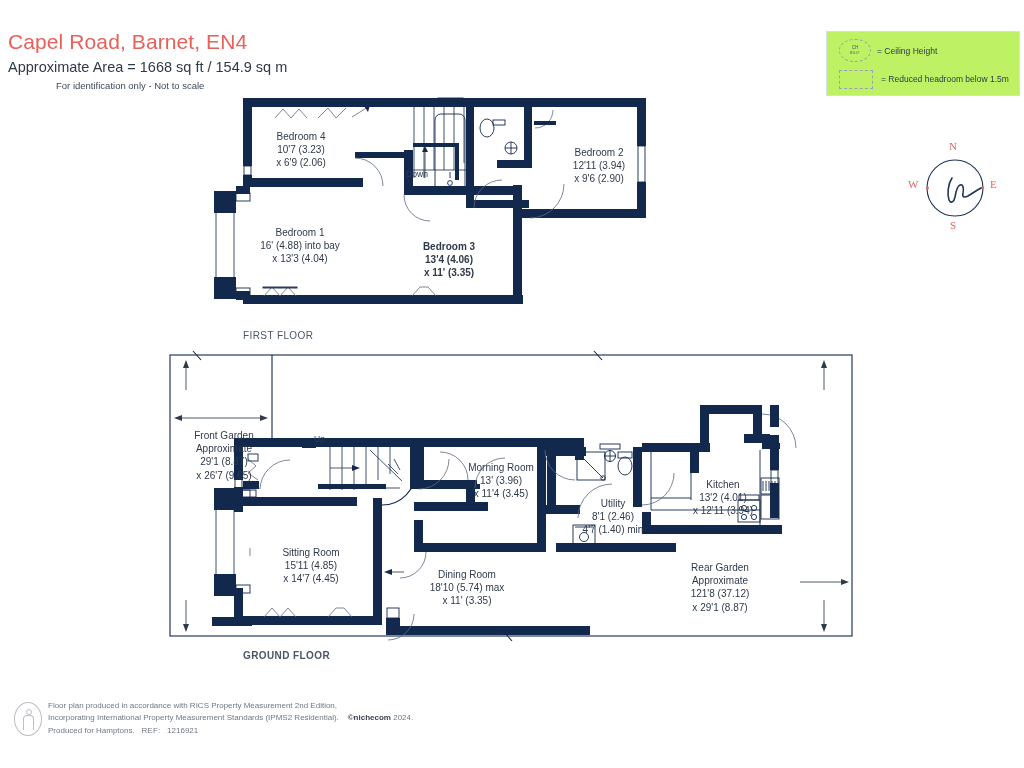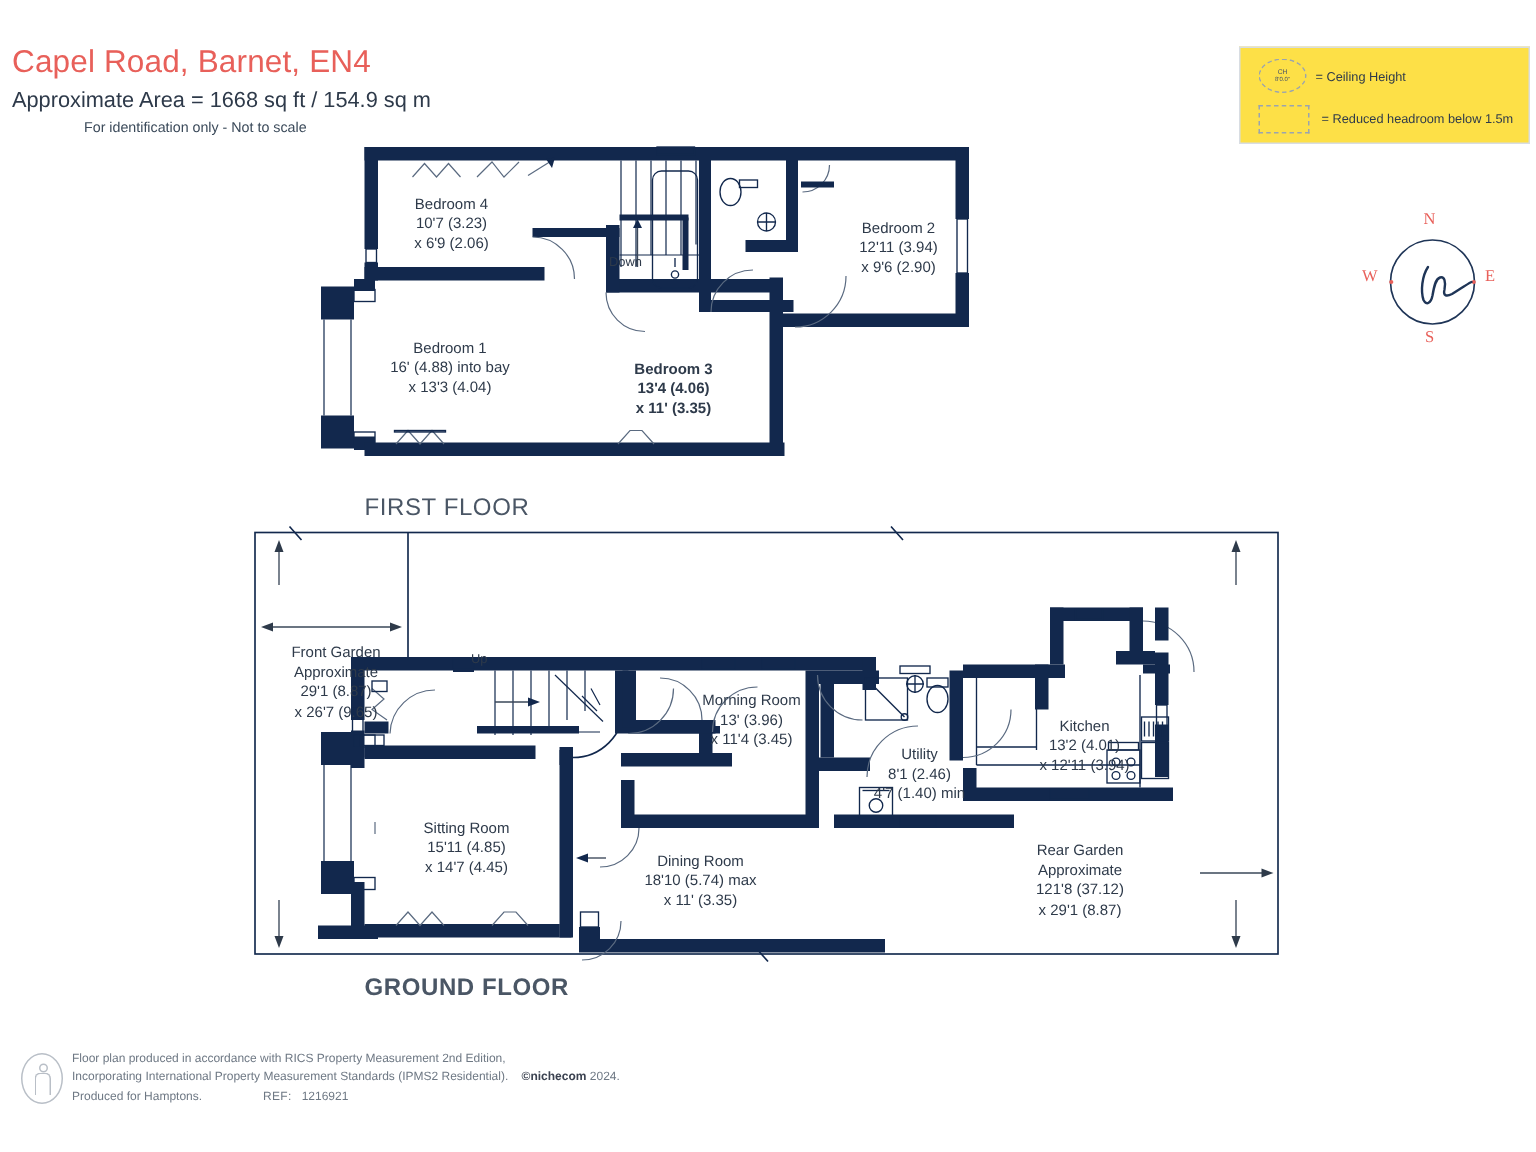--- a/index.html
+++ b/index.html
@@ -47,21 +47,21 @@
     white-space: nowrap;
     padding-left: 48px;
   }
 
   
   .legend-box {
     position: absolute;
     left: 826px; top: 31px;
     width: 192px; height: 63px;
     border: 1px solid #d8dde3;
-    background: #fde047;
+    background: #bef264;
   }
   .ch-circle {
     position: absolute;
     left: 12px; top: 7px;
     width: 30px; height: 21px;
     border: 1px dashed #9aa4b0;
     border-radius: 50%;
     display: flex;
     flex-direction: column;
     align-items: center;
@@ -96,21 +96,21 @@
   .cl-n { left: 44px; top: 0px; }
   .cl-s { left: 45px; top: 79px; }
   .cl-e { left: 85px; top: 38px; }
   .cl-w { left: 3px; top: 38px; }
 
   
   .planwrap { position: absolute; left: 0; top: 0; width: 1024px; height: 768px; pointer-events: none; }
 
   .floor-label {
     position: absolute;
-    font-size: 16px;
+    font-size: 10px;
     letter-spacing: 0.4px;
     color: #4a5665;
     white-space: nowrap;
   }
   .floor-label.first { left: 243px; top: 330px; }
   .floor-label.ground { left: 243px; top: 650px; font-weight: bold; }
 
   
   .room {
     position: absolute;
@@ -151,21 +151,21 @@
   }
   .footer-text {
     position: absolute;
     left: 34px; top: 0px;
     font-size: 8px;
     line-height: 1.55;
     color: #6e7884;
     white-space: nowrap;
   }
   .footer-text .niche { color: #3b4250; font-weight: bold; }
-  .footer-text .reflbl { letter-spacing: 0.2px; margin-left: 34px; }
+  .footer-text .reflbl { letter-spacing: 0.2px; }
 </style>
 </head>
 <body>
 
 <div id="page">
 
   <div class="title">Capel Road, Barnet, EN4</div>
   <div class="subtitle">Approximate Area = 1668 sq ft / 154.9 sq m</div>
   <div class="ident">For identification only - Not to scale</div>
 

